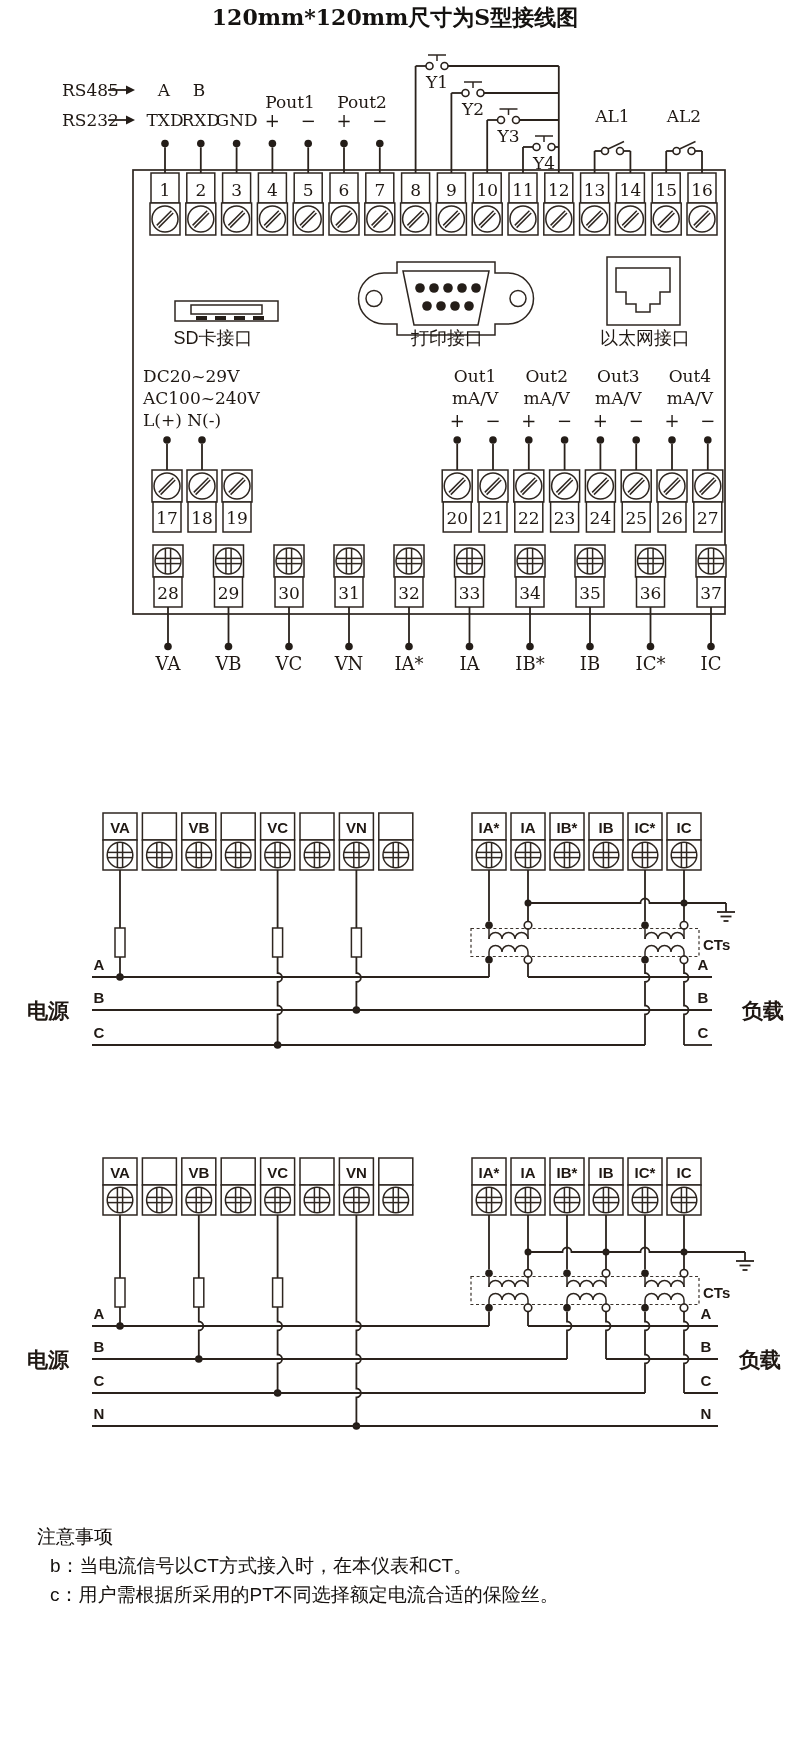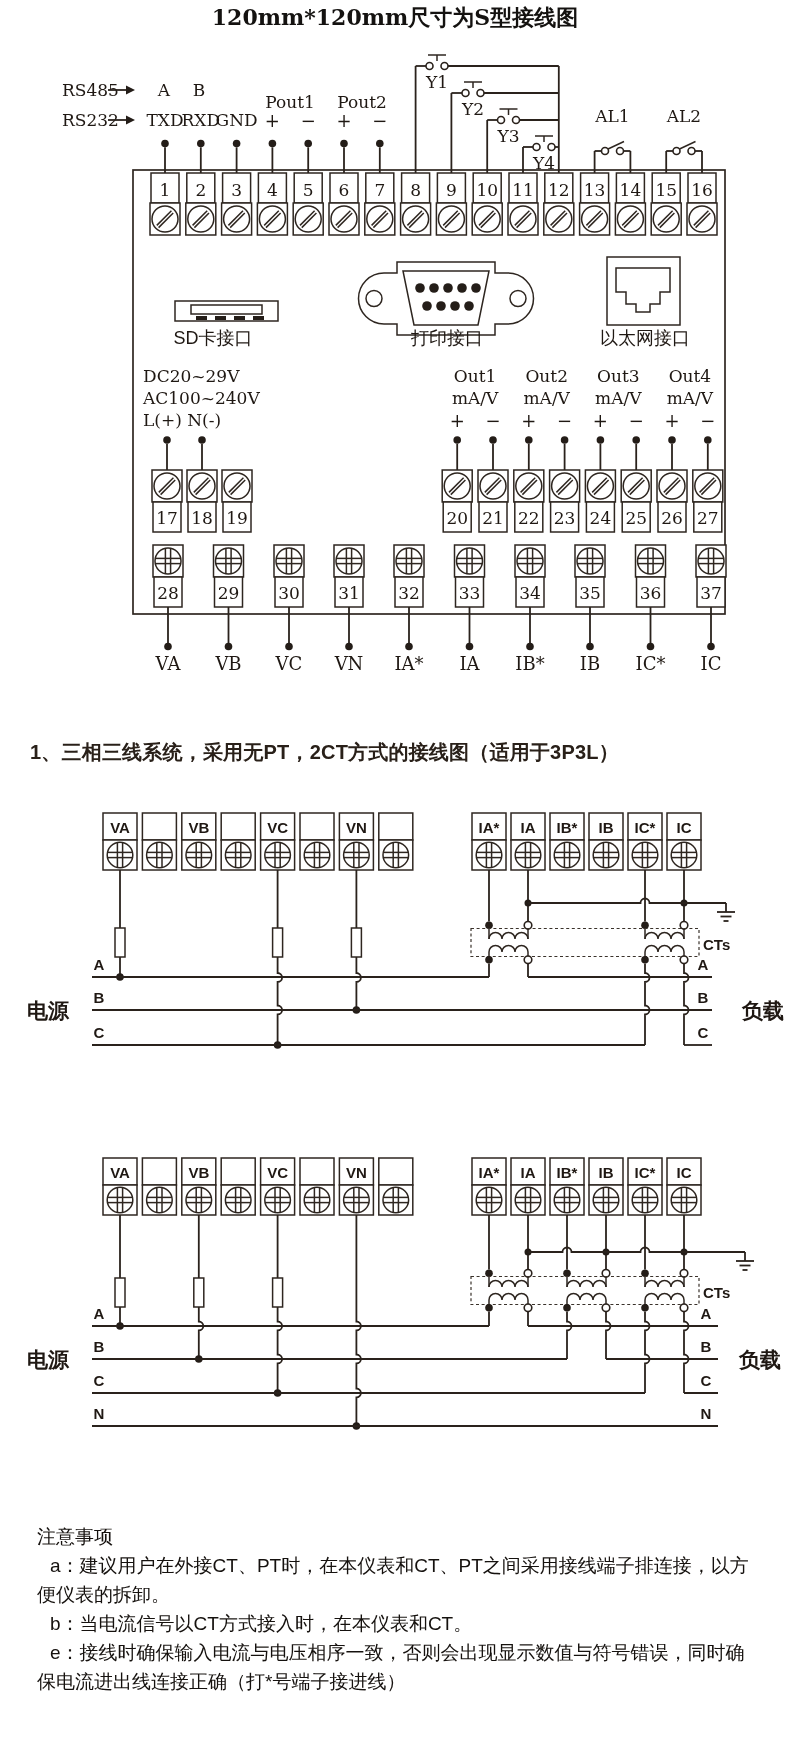--- a/index.html
+++ b/index.html
@@ -635,21 +635,19 @@
       <text class="ph" x="99" y="1419">N</text>
       <text class="ph" x="706" y="1319">A</text>
       <text class="ph" x="706" y="1352">B</text>
       <text class="ph" x="706" y="1386">C</text>
       <text class="ph" x="706" y="1419">N</text>
       <text class="cn21" x="48" y="1367">电源</text>
       <text class="cn21" x="760" y="1367">负载</text>
     </g>
   </svg>
 
-  <div class="heading h1">1、三相三线系统，采用无PT，2CT方式的接线图（适用于3P3L）</div>
 
   <div class="notes">
     <p class="nh">注意事项</p>
-    <p>a：建议用户在外接CT、PT时，在本仪表和CT、PT之间采用接线端子排连接，以方便仪表的拆卸。</p>
     <p>b：当电流信号以CT方式接入时，在本仪表和CT。</p>
-    <p>e：接线时确保输入电流与电压相序一致，否则会出现显示数值与符号错误，同时确保电流进出线连接正确（打*号端子接进线）</p>
+    <p>c：用户需根据所采用的PT不同选择额定电流合适的保险丝。</p>
   </div>
 </div>
 
 </body></html>

